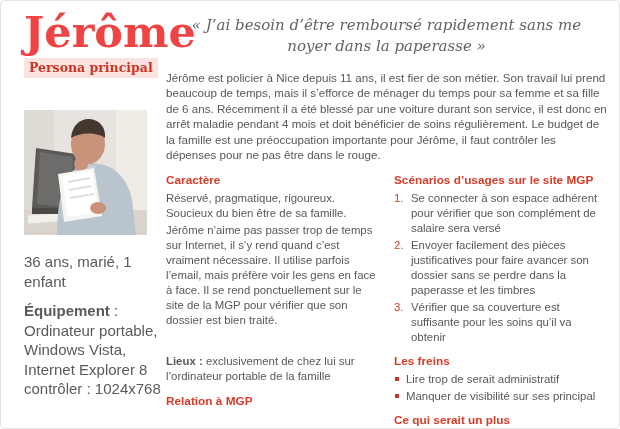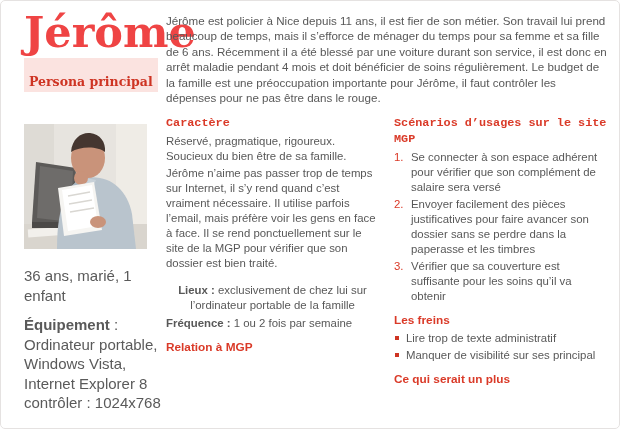--- a/index.html
+++ b/index.html
@@ -11,40 +11,40 @@
   }
   
   .sidebar{width:161px;flex-shrink:0;padding:8px 0 0 23px;box-sizing:border-box;}
   .persona-name{
     font-family:"DejaVu Serif","Liberation Serif",serif;
     color:#ef4444;font-size:43px;line-height:1.08;margin:0;font-weight:bold;
   }
   .badge{
     display:inline-block;background:#fbe3e0;color:#ce3423;
     font-family:"DejaVu Serif","Liberation Serif",serif;font-weight:bold;
-    font-size:12.5px;padding:16px 5px 3px 5px;margin-top:3px;
+    font-size:12.5px;padding:2px 5px 3px 5px;margin-top:3px;
   }
   .photo{display:block;margin-top:32px;width:123px;height:125px;}
   .info{margin-top:17px;font-size:15px;line-height:1.3;color:#5a5a5a;}
   .info p{margin:0 0 10px 0;}
   .b{font-weight:bold;}
   
   .main{flex:1;padding:12px 12px 0 4px;box-sizing:border-box;}
   .quote{
     font-family:"DejaVu Serif","Liberation Serif",serif;font-style:italic;
     color:#636363;font-size:15px;line-height:1.4;text-align:center;
     margin:2px 6px 13px 6px;
   }
   .intro{font-size:11.6px;line-height:1.33;margin:0 0 11px 0;}
   .columns{display:flex;gap:15px;}
   .col{flex:1;font-size:11.4px;line-height:1.32;}
   .section-title{
     color:#da3a28;font-size:11.8px;font-weight:bold;margin:9px 0 2px 0;
   }
-  .section-title.first{margin-top:0;font-family:Liberation Mono, monospace;}
+  .section-title.first{margin-top:0;}
   .col p{margin:0 0 2px 0;}
   .kv{margin:0;}
   
   .numrow{display:flex;margin:0 0 2px 0;}
   .num{color:#da3a28;width:17px;flex-shrink:0;font-weight:normal;}
   
   .bulrow{display:flex;margin:0 0 2px 0;}
   .sq{width:4px;height:4px;background:#ce3423;margin:5px 7px 0 1px;flex-shrink:0;}
 </style>
 </head>
@@ -90,32 +90,32 @@
     </svg>
 
     <div class="info">
       <p>36 ans, marié, 1 enfant</p>
       <p><span class="b">Équipement</span><span> : Ordinateur portable, Windows Vista, Internet Explorer 8</span><br>
       <span>contrôler : 1024x768</span></p>
     </div>
   </div>
 
   <div class="main">
+    <div class="quote">« J’ai besoin d’être remboursé rapidement sans me noyer dans la paperasse »</div>
     <p class="intro">Jérôme est policier à Nice depuis 11 ans, il est fier de son métier. Son travail lui prend beaucoup de temps, mais il s’efforce de ménager du temps pour sa femme et sa fille de 6 ans. Récemment il a été blessé par une voiture durant son service, il est donc en arrêt maladie pendant 4 mois et doit bénéficier de soins régulièrement. Le budget de la famille est une préoccupation importante pour Jérôme, il faut contrôler les dépenses pour ne pas être dans le rouge.</p>
 
     <div class="columns">
 
       <div class="col">
         <div class="section-title first">Caractère</div>
         <p>Réservé, pragmatique, rigoureux. Soucieux du bien être de sa famille.</p>
 
         <p>Jérôme n’aime pas passer trop de temps sur Internet, il s’y rend quand c’est vraiment nécessaire. Il utilise parfois l’email, mais préfère voir les gens en face à face. Il se rend ponctuellement sur le site de la MGP pour vérifier que son dossier est bien traité.</p>
 
-        <p class="kv" style="margin-top:12px;text-align:center;"><span class="b">Lieux :</span><span> exclusivement de chez lui sur l’ordinateur portable de la famille</span></p>
-        <p class="kv"><span class="b">Fréquence :</span><span> 1 ou 2 fois par semaine</span></p>
+        <p class="kv" style="margin-top:26px;"><span class="b">Lieux :</span><span> exclusivement de chez lui sur l’ordinateur portable de la famille</span></p>
 
         <div class="section-title">Relation à MGP</div>
 
       </div>
 
       <div class="col">
         <div class="section-title first">Scénarios d’usages sur le site MGP</div>
         <div class="numrow">
           <span class="num">1.</span>
           <span>Se connecter à son espace adhérent pour vérifier que son complément de salaire sera versé</span>
@@ -125,21 +125,21 @@
           <span>Envoyer facilement des pièces justificatives pour faire avancer son dossier sans se perdre dans la paperasse et les timbres</span>
         </div>
         <div class="numrow">
           <span class="num">3.</span>
           <span>Vérifier que sa couverture est suffisante pour les soins qu’il va obtenir</span>
         </div>
 
         <div class="section-title">Les freins</div>
         <div class="bulrow">
           <span class="sq"></span>
-          <span>Lire trop de texte administratif</span>
+          <span>Lire trop de serait administratif</span>
         </div>
         <div class="bulrow">
           <span class="sq"></span>
           <span>Manquer de visibilité sur ses principal</span>
         </div>
 
         <div class="section-title">Ce qui serait un plus</div>
 
       </div>
 

